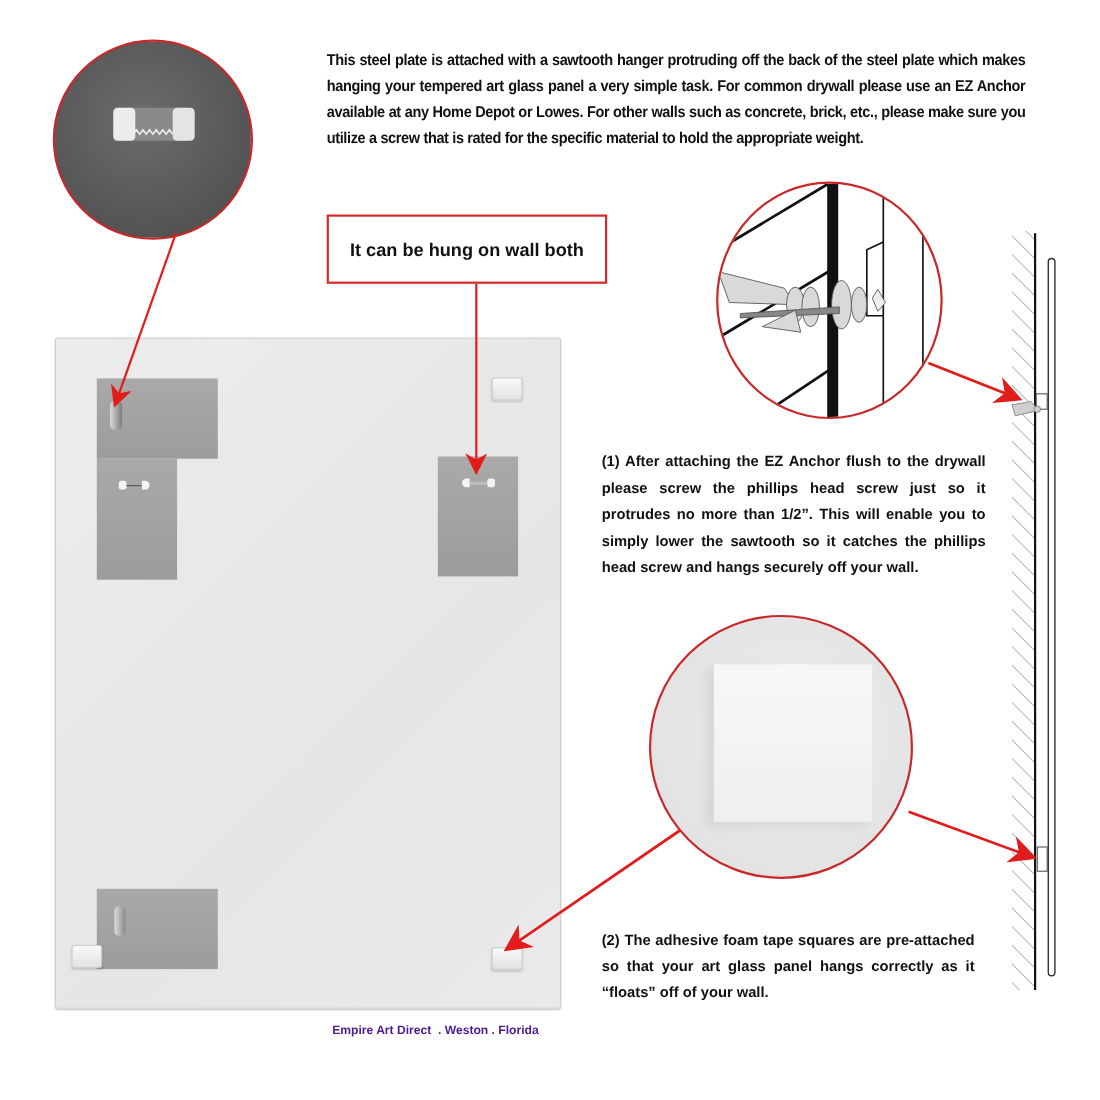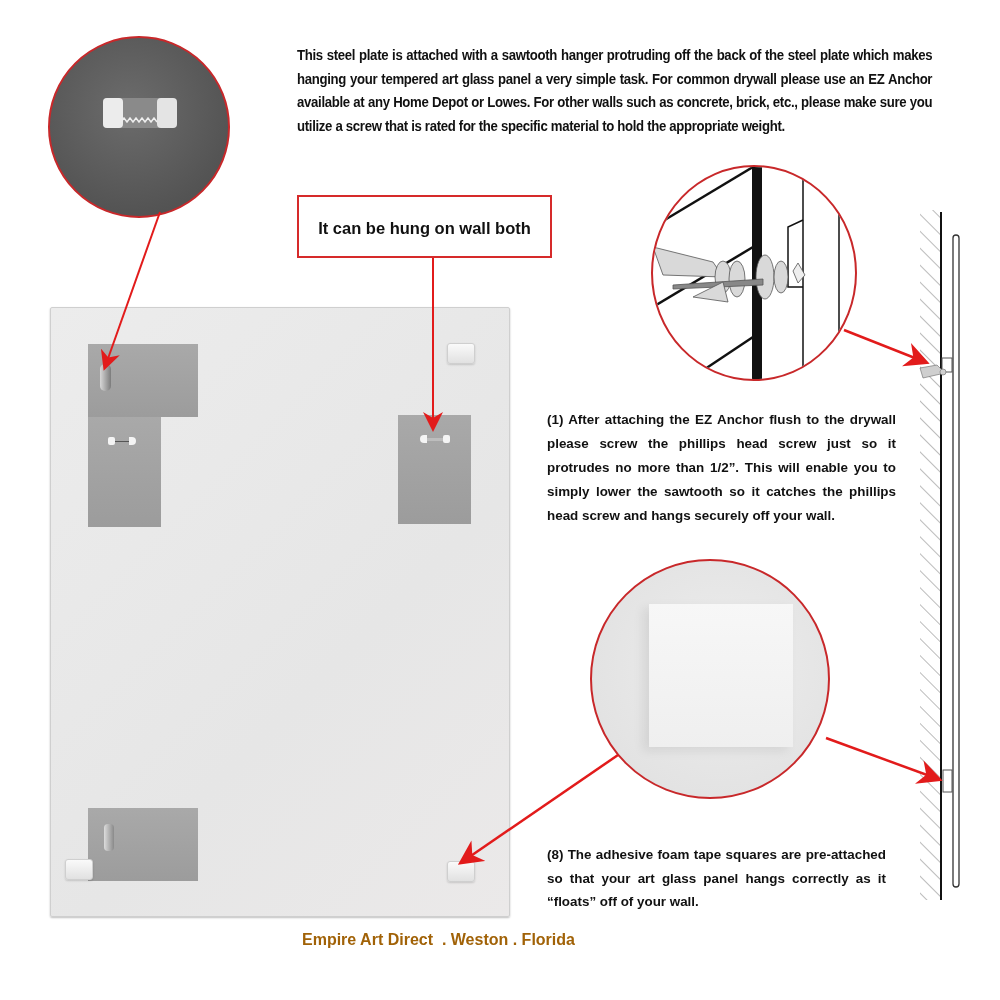--- a/index.html
+++ b/index.html
@@ -3,21 +3,21 @@
 <meta charset="utf-8">
 <style>
   html, body { margin:0; padding:0; }
   body { width:1000px; height:1000px; background:#ffffff; position:relative; overflow:hidden; font-family:"Liberation Sans", sans-serif; }
   .abs { position:absolute; }
   .para { font-weight:bold; color:#111; text-align:justify; }
   #intro { left:297px; top:44px; width:635px; font-size:14.2px; line-height:23.6px; font-family:"Liberation Sans", sans-serif; letter-spacing:-0.35px; transform:scaleX(0.93); transform-origin:left top; width:683px; }
   #callout { left:297px; top:195px; width:255px; height:63px; border:2px solid #d62a2a; box-sizing:border-box; font-size:16.5px; font-weight:bold; color:#111; text-align:center; line-height:22px; padding-top:20px; }
   #step1 { left:547px; top:408px; width:349px; font-size:13.4px; line-height:24px; }
   #step2 { left:547px; top:843px; width:339px; font-size:13.4px; line-height:23.5px; }
-  #footer { left:262px; top:931px; font-size:16px; font-weight:bold; color:#a16207; white-space:pre;padding-left:40px; }
+  #footer { left:262px; top:931px; font-size:11px; font-weight:bold; color:#4c1d95; white-space:pre;padding-left:40px; }
 
   
   #panel { left:50px; top:307px; width:458px; height:608px; background:linear-gradient(135deg,#ececec 0%,#e6e6e6 60%,#ebe9e9 100%); border:1px solid #cfcfcf; border-radius:2px; box-shadow:0 1px 2px rgba(0,0,0,0.25); }
   .plate { background:linear-gradient(180deg,#a9a9a9,#9c9c9c); }
   .foam { width:26px; height:19px; background:linear-gradient(180deg,#fafafa,#e1e1e1); border:1px solid #cfcfcf; border-radius:3px; box-shadow:0 1px 2px rgba(0,0,0,0.15); }
 
   .circle { border-radius:50%; border:2px solid #c8282a; overflow:hidden; box-sizing:border-box; }
 </style>
 </head>
 <body>
@@ -86,21 +86,21 @@
     </g>
   </svg>
 </div>
 
 <div id="step1" class="abs para">(1) After attaching the EZ Anchor flush to the drywall please screw the  phillips head screw just so it protrudes no more than 1/2”. This will enable you to simply lower the sawtooth so it catches the phillips head screw and hangs securely off your wall.</div>
 
 <div class="abs circle" style="left:590px;top:559px;width:240px;height:240px;background:radial-gradient(circle at 55% 45%,#ededed,#e3e3e3 70%,#dcdcdc);">
   <div class="abs" style="left:57px;top:43px;width:144px;height:143px;background:linear-gradient(180deg,#f7f7f7,#efefef);box-shadow:-6px 4px 10px rgba(0,0,0,0.08);"></div>
 </div>
 
-<div id="step2" class="abs para">(8) The adhesive foam tape squares are pre-attached so that your art glass panel hangs correctly as it “floats” off of your wall.</div>
+<div id="step2" class="abs para">(2) The adhesive foam tape squares are pre-attached so that your art glass panel hangs correctly as it “floats” off of your wall.</div>
 
 <svg class="abs" style="left:915px;top:210px;" width="60" height="700">
   <defs>
     <pattern id="hatch" width="12" height="12" patternUnits="userSpaceOnUse" patternTransform="rotate(-45)">
       <line x1="0" y1="0" x2="0" y2="12" stroke="#777" stroke-width="1"></line>
     </pattern>
   </defs>
   <rect x="5" y="0" width="20" height="690" fill="url(#hatch)"></rect>
   <line x1="26" y1="2" x2="26" y2="690" stroke="#111" stroke-width="2"></line>
   <rect x="38" y="25" width="6" height="652" rx="3" fill="none" stroke="#333" stroke-width="1.3"></rect>

